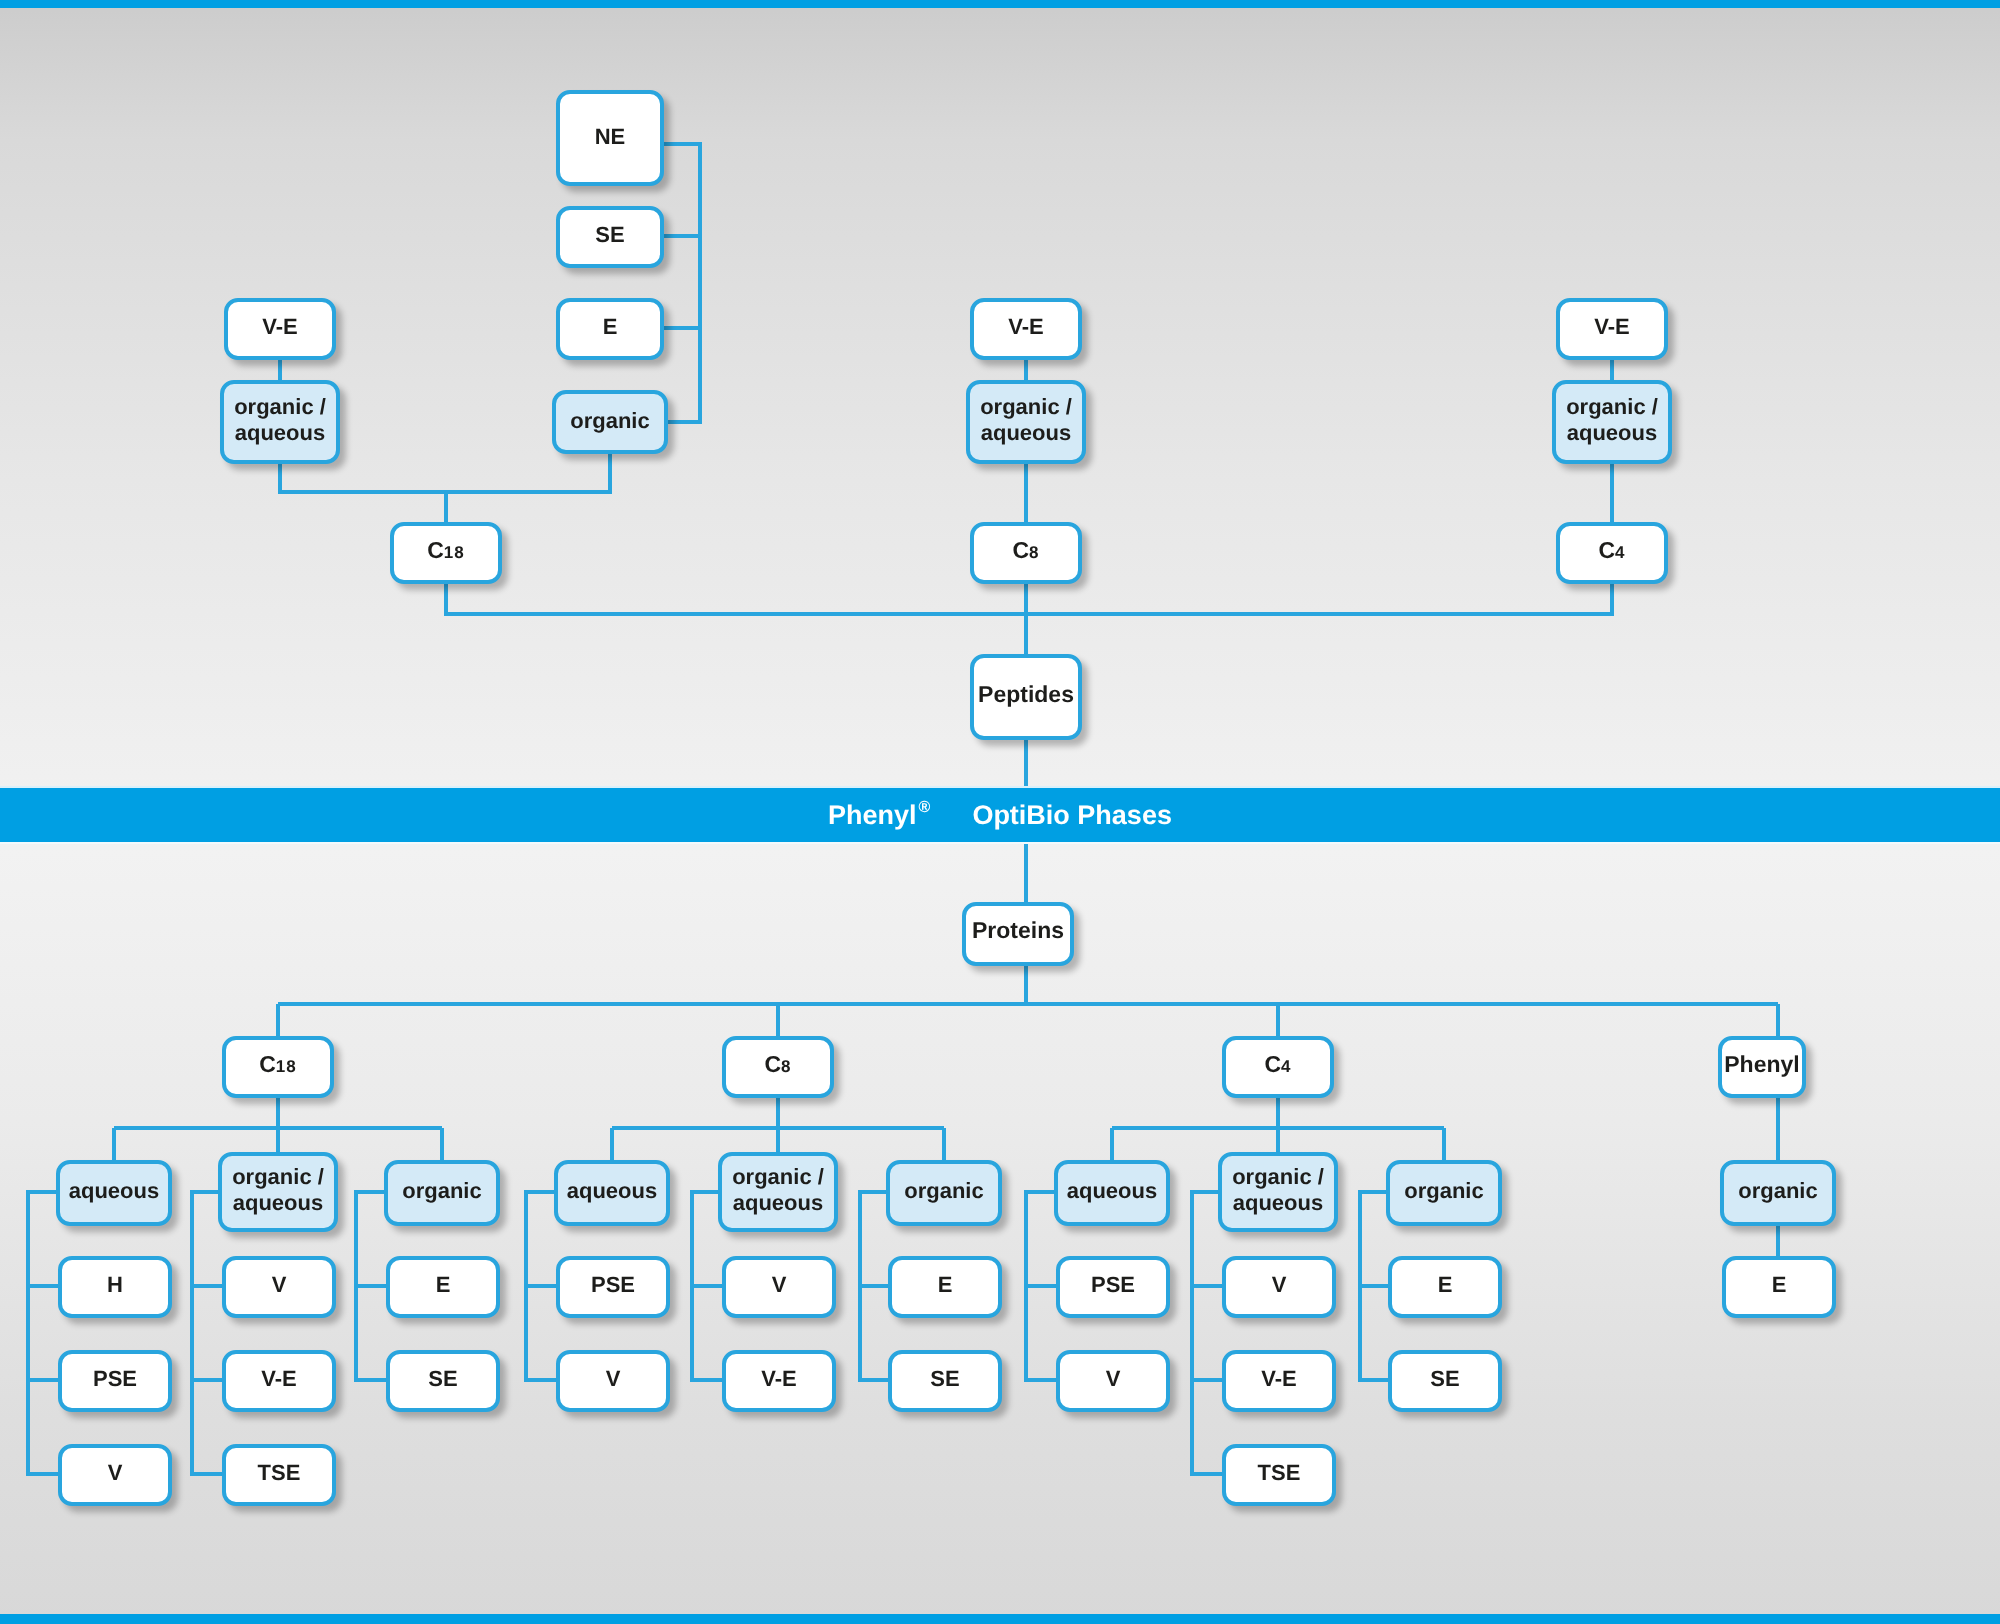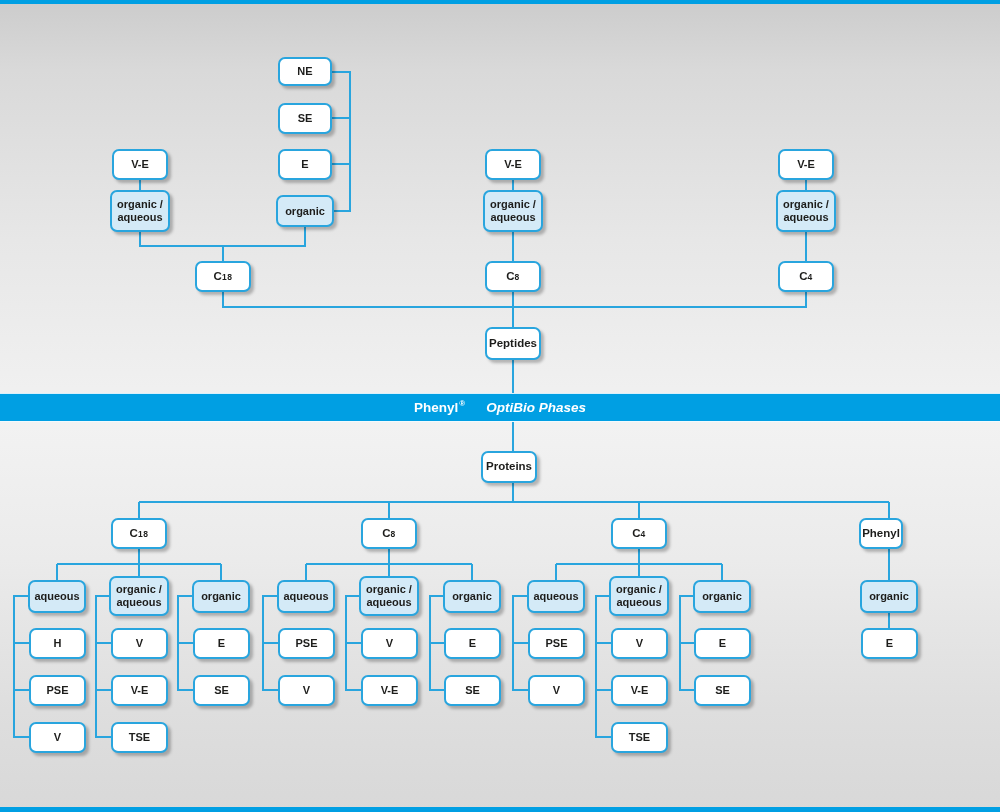--- a/index.html
+++ b/index.html
@@ -32,21 +32,21 @@
   #banner{
     position:absolute;left:0;top:393px;width:1000px;height:27px;
     background:#009fe3;
     border-top:1px solid rgba(255,255,255,.85);
     border-bottom:1px solid rgba(255,255,255,.95);
     box-sizing:content-box;
     display:flex;align-items:center;justify-content:center;
     color:#ffffff;font-weight:bold;font-size:13.5px;
   }
   #banner .reg{font-size:8px;vertical-align:top;position:relative;top:-4px;margin-left:1px;}
-  #banner .rest{margin-left:21px;font-style:italic;}
+  #banner .rest{margin-left:21px;}
 </style>
 </head>
 <body>
 
 <div id="stage">
 
   <div class="strip top"></div>
   <div class="strip bottom"></div>
 
   <svg id="wires" width="1000" height="812">
@@ -114,21 +114,21 @@
       <polyline points="531,596 513,596 513,690 531,690"></polyline>
       <line x1="513" y1="643" x2="531" y2="643"></line>
       <polyline points="613,596 596,596 596,737 614,737"></polyline>
       <line x1="596" y1="643" x2="614" y2="643"></line>
       <line x1="596" y1="690" x2="614" y2="690"></line>
       <polyline points="697,596 680,596 680,690 698,690"></polyline>
       <line x1="680" y1="643" x2="698" y2="643"></line>
     </g>
   </svg>
 
-  <div class="node" style="left:278px;top:57px;width:54px;height:29px">
+  <div class="node" style="left:278px;top:45px;width:54px;height:48px">
       <span>NE</span>
     </div>
   <div class="node" style="left:278px;top:103px;width:54px;height:31px">
       <span>SE</span>
     </div>
   <div class="node" style="left:278px;top:149px;width:54px;height:31px">
       <span>E</span>
     </div>
   <div class="node fill" style="left:276px;top:195px;width:58px;height:32px">
       <span>organic</span>
@@ -169,21 +169,21 @@
     <span>organic /</span>
       <span>aqueous</span>
   </div>
   <div class="node md" style="left:778px;top:261px;width:56px;height:31px">
     <span class="cc">
         <span>C</span>
         <span class="digits">4</span>
       </span>
   </div>
 
-  <div class="node md" style="left:485px;top:327px;width:56px;height:33px">
+  <div class="node md" style="left:485px;top:327px;width:56px;height:43px">
       <span>Peptides</span>
     </div>
 
   <div id="banner">
     <span>Phenyl</span>
       <span class="reg">®</span>
       <span class="rest">OptiBio Phases</span>
   </div>
 
   <div class="node md" style="left:481px;top:451px;width:56px;height:32px">

